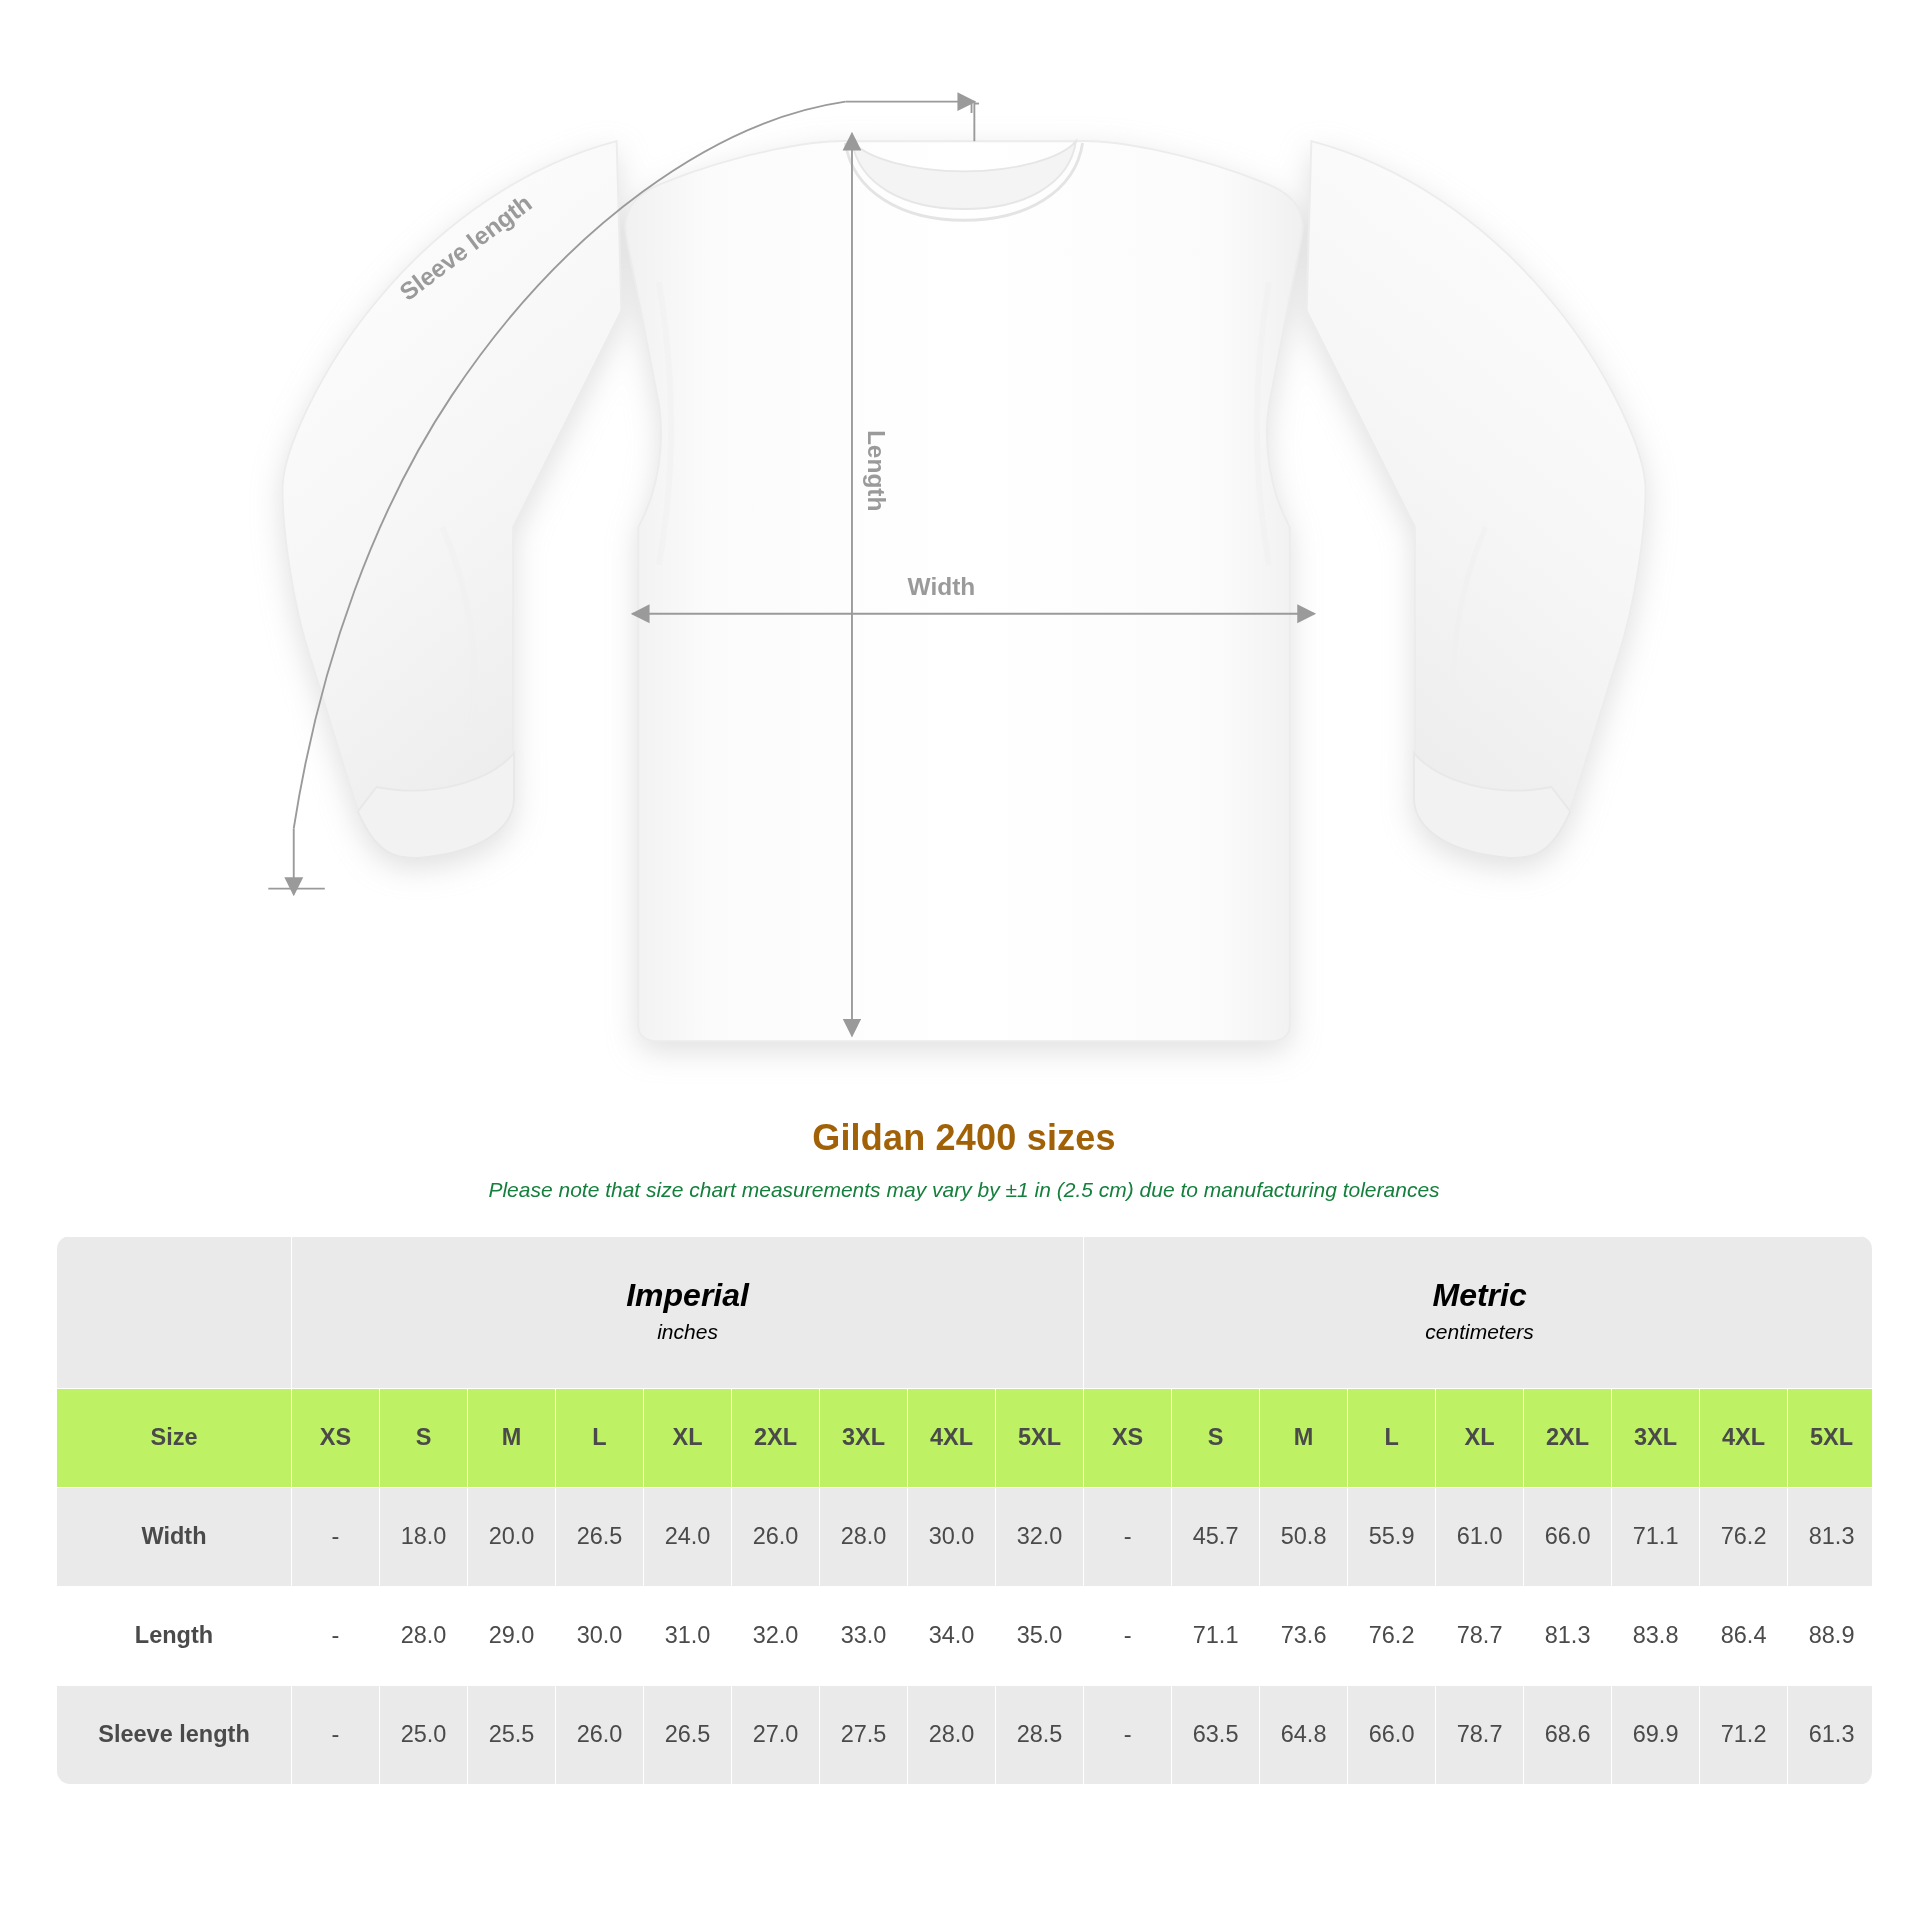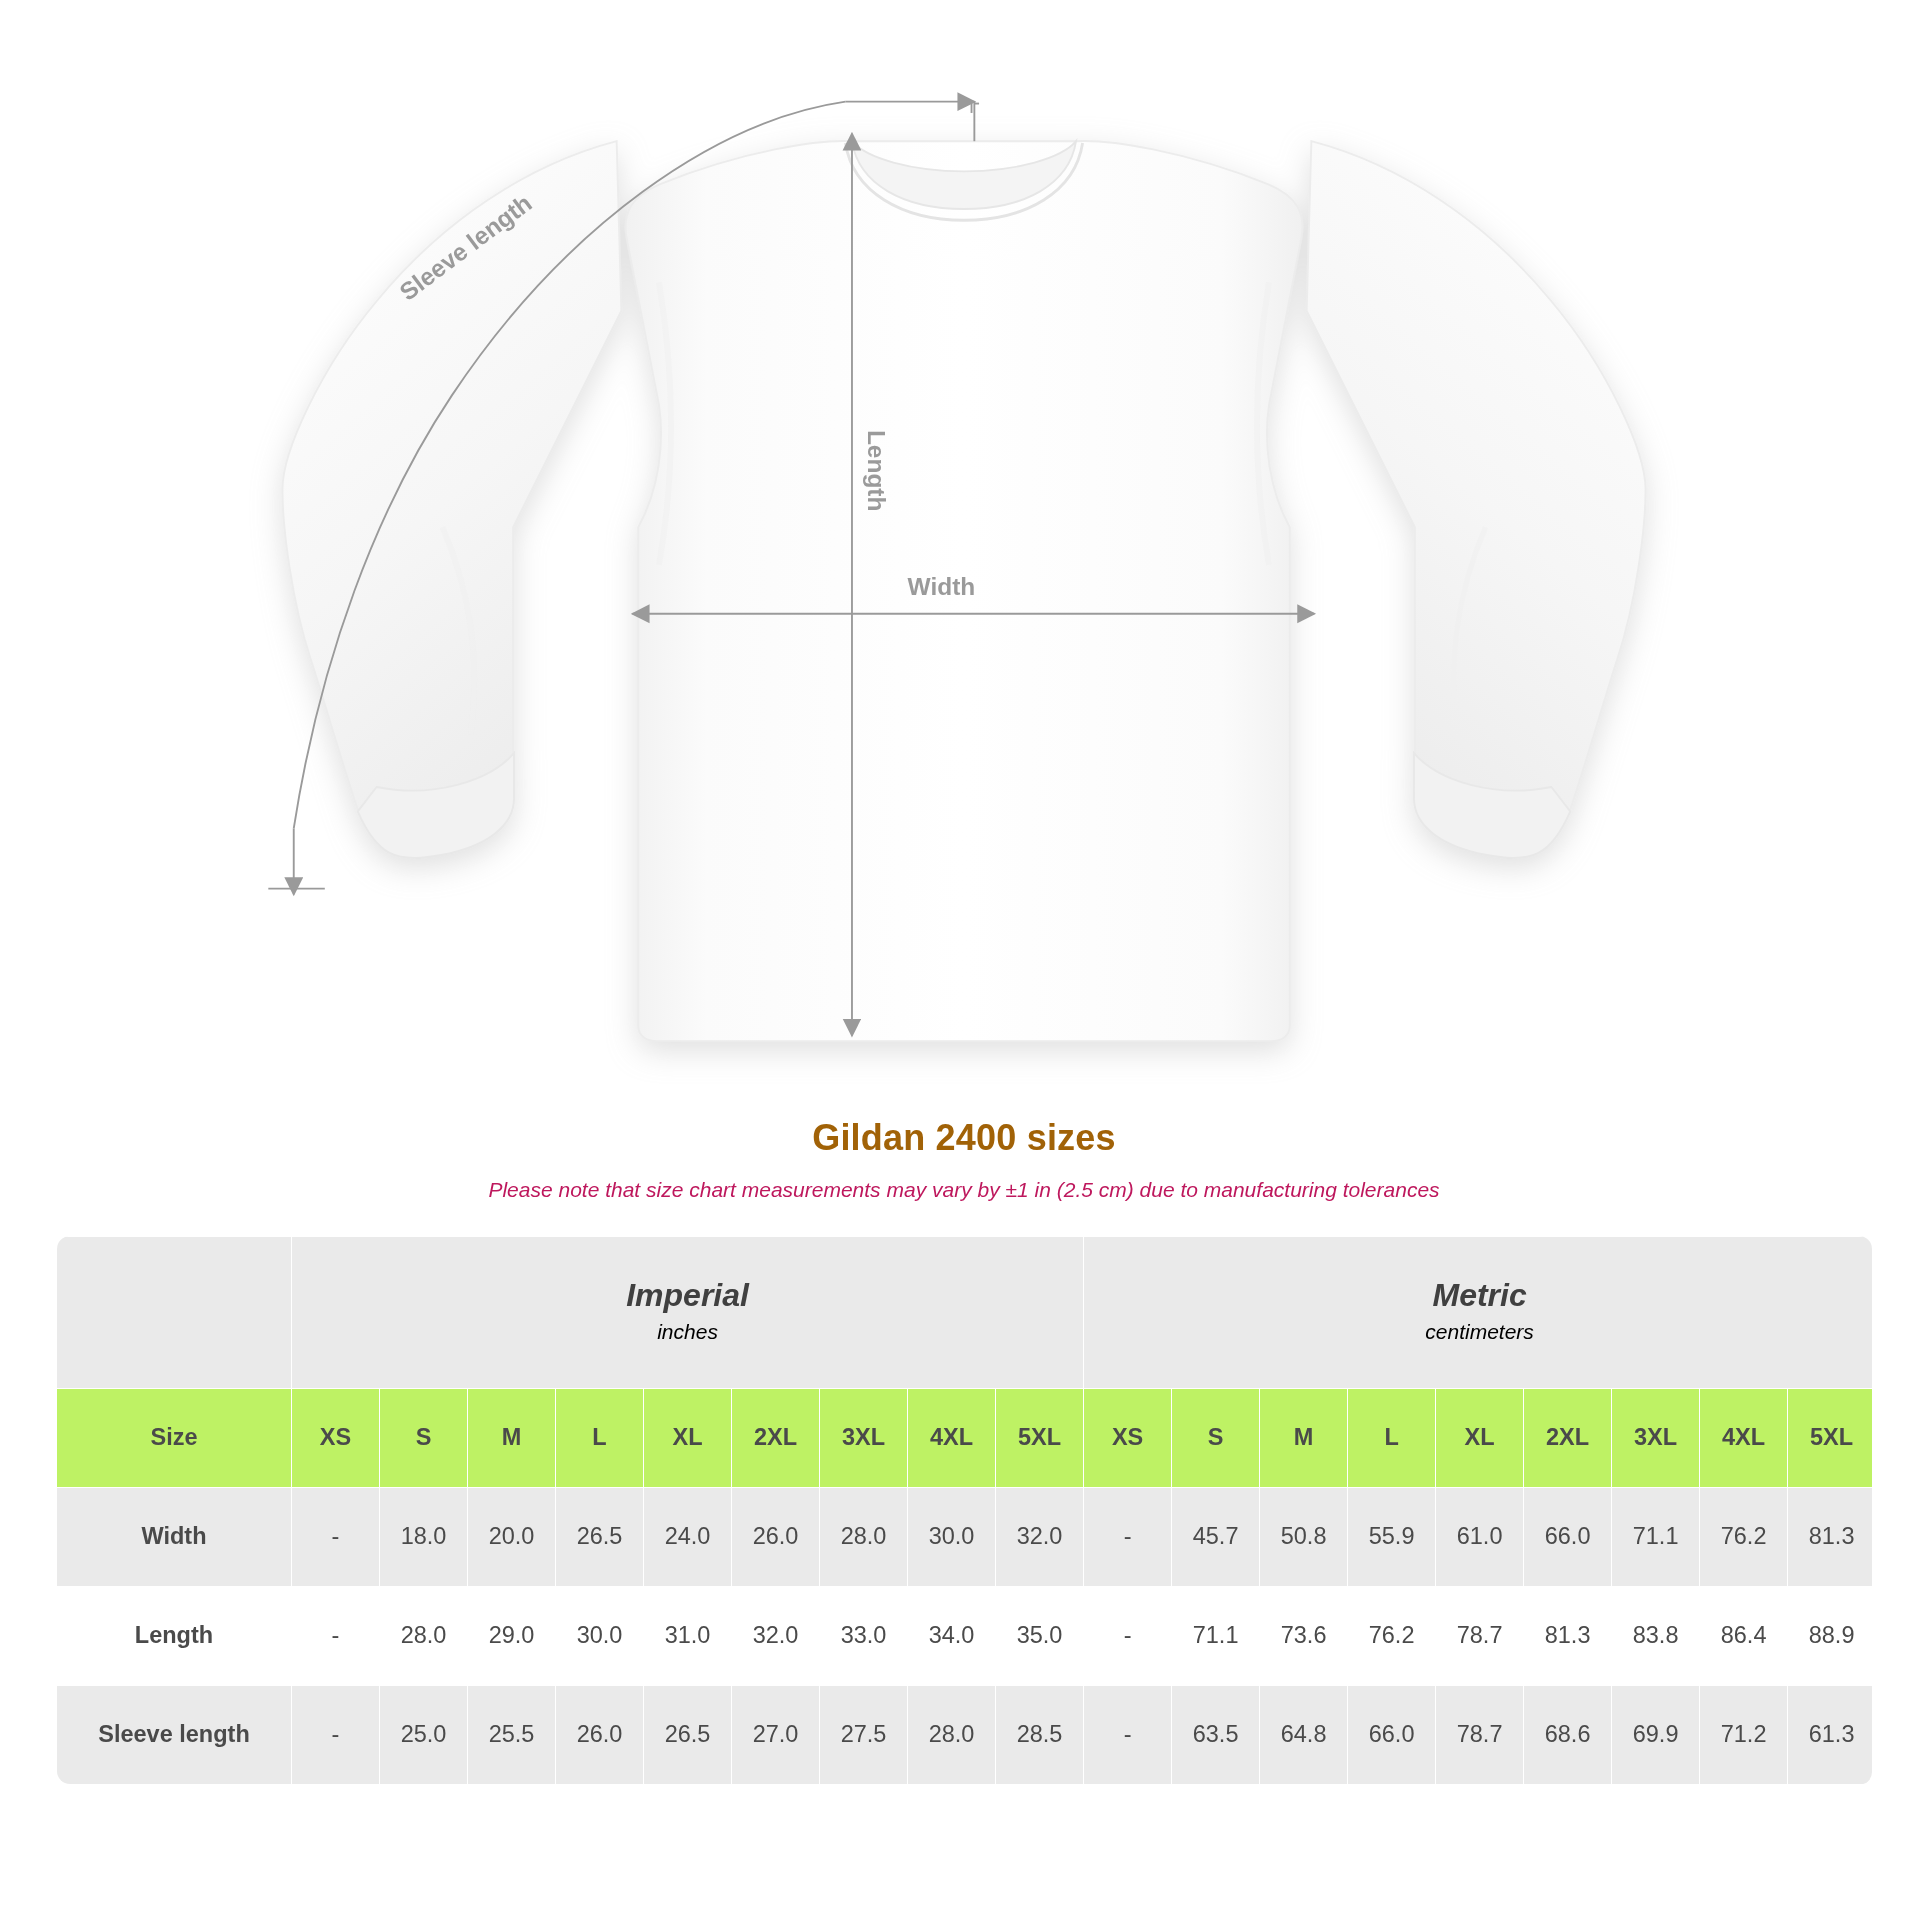--- a/index.html
+++ b/index.html
@@ -39,21 +39,21 @@
   }
   .chart-title {
     font-size: 36px;
     font-weight: bold;
     color: #a16207;
     letter-spacing: 0.2px;
   }
   .chart-note {
     font-size: 21px;
     font-style: italic;
-    color: #be185d;
+    color: #15803d;
     margin-top: 19px;
   }
 
   
   .table-wrap {
     margin: 34px 56px 0 56px;
     border-radius: 13px;
     overflow: hidden;
   }
   table.size-table {
@@ -70,21 +70,21 @@
   }
   .unit-row td {
     background: #eaeaea;
     height: 151px;
     vertical-align: middle;
   }
   .unit-name {
     font-size: 32px;
     font-style: italic;
     font-weight: bold;
-    color: #404040;
+    color: #000000;
     line-height: 1.25;
   }
   .unit-sub {
     font-size: 21px;
     font-style: italic;
     color: #000000;
     line-height: 1.6;
   }
   .head-row td {
     background: #bef264;

